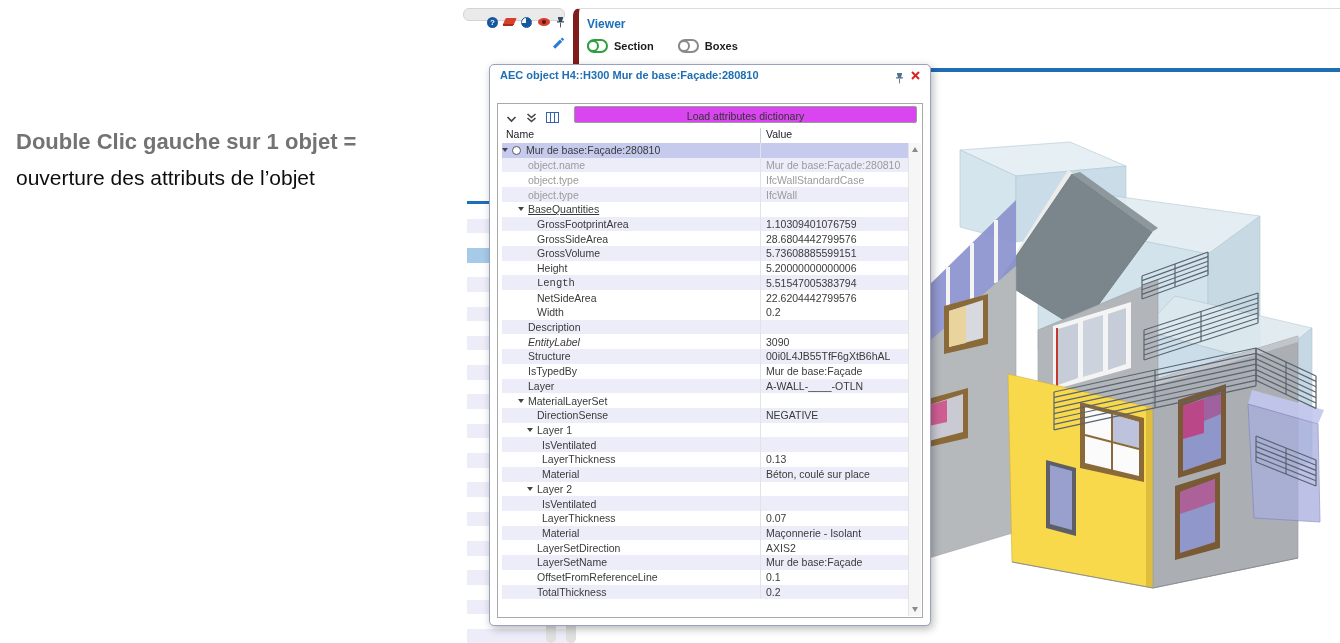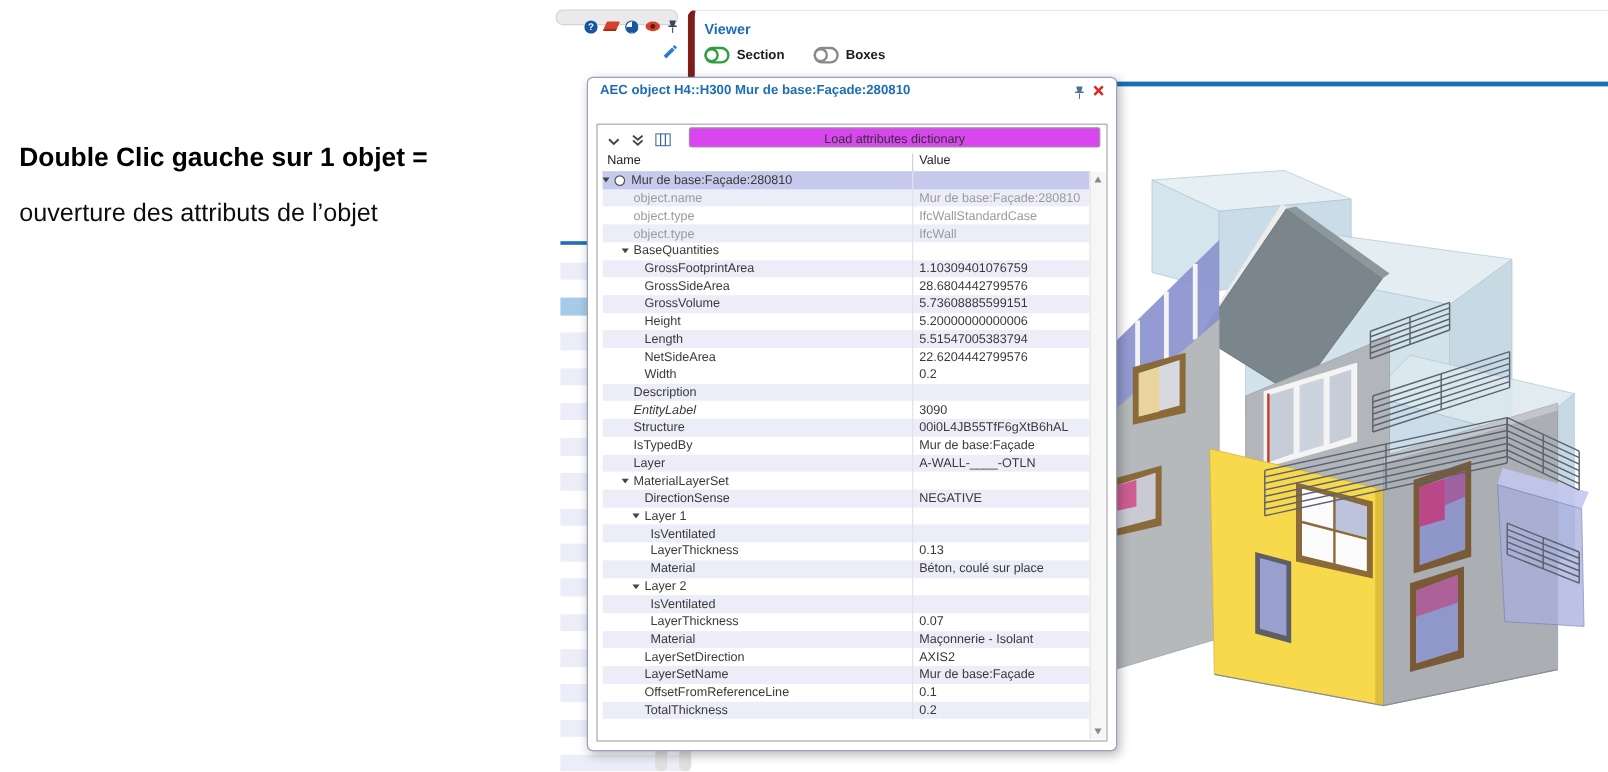--- a/index.html
+++ b/index.html
@@ -2,21 +2,21 @@
 <html><head>
 <meta charset="utf-8">
 <style>
   html,body{margin:0;padding:0;background:#fff;}
   #app{position:relative;width:1340px;height:643px;background:#fff;overflow:hidden;
        font-family:"Liberation Sans",sans-serif;}
 
   
   .slide-title{position:absolute;left:16px;top:28px;font-size:23px;color:#111;
 phantom:0;border-bottom:2px solid #1a1a1a;padding-bottom:3px;}
-  .slide-line1{position:absolute;left:16px;top:118px;font-size:22px;font-weight:bold;color:#000000;}
+  .slide-line1{position:absolute;left:16px;top:129px;font-size:22px;font-weight:bold;color:#737373;}
   .slide-line2{position:absolute;left:16px;top:166px;font-size:21px;color:#0d0d0d;}
 
   
   .lp-topbar{position:absolute;left:463px;top:8px;width:100px;height:11px;background:#eaeaea;
              border:1px solid #d4d4d4;border-radius:6px;}
   .lp-icons{position:absolute;left:487px;top:16px;display:flex;gap:6px;align-items:center;}
   .ic{display:inline-flex;align-items:center;justify-content:center;}
   .ic-help{width:11px;height:11px;border-radius:50%;background:#17579f;color:#fff;
            font-size:8px;font-weight:bold;}
   .ic-eraser{width:11px;height:6px;background:#d6402c;transform:skewX(-24deg);border-radius:1px;
@@ -371,21 +371,21 @@
             </div>
             <div class="cell-value">IfcWallStandardCase</div>
           </div>
           <div class="trow alt muted">
             <div class="cell-name" style="padding-left: 26px;">
               <span>object.type</span>
             </div>
             <div class="cell-value">IfcWall</div>
           </div>
           <div class="trow">
-            <div class="cell-name" style="padding-left: 16px;">
+            <div class="cell-name" style="padding-left: 16px; text-decoration: underline;">
               <span class="exp"></span>
               <span>BaseQuantities</span>
             </div>
             <div class="cell-value"></div>
           </div>
           <div class="trow alt">
             <div class="cell-name" style="padding-left: 35px;">
               <span>GrossFootprintArea</span>
             </div>
             <div class="cell-value">1.10309401076759</div>
@@ -402,21 +402,21 @@
             </div>
             <div class="cell-value">5.73608885599151</div>
           </div>
           <div class="trow">
             <div class="cell-name" style="padding-left: 35px;">
               <span>Height</span>
             </div>
             <div class="cell-value">5.20000000000006</div>
           </div>
           <div class="trow alt">
-            <div class="cell-name" style="padding-left: 35px;">
+            <div class="cell-name" style="padding-left: 35px; font-family: Liberation Mono, monospace;">
               <span>Length</span>
             </div>
             <div class="cell-value">5.51547005383794</div>
           </div>
           <div class="trow">
             <div class="cell-name" style="padding-left: 35px;">
               <span>NetSideArea</span>
             </div>
             <div class="cell-value">22.6204442799576</div>
           </div>

